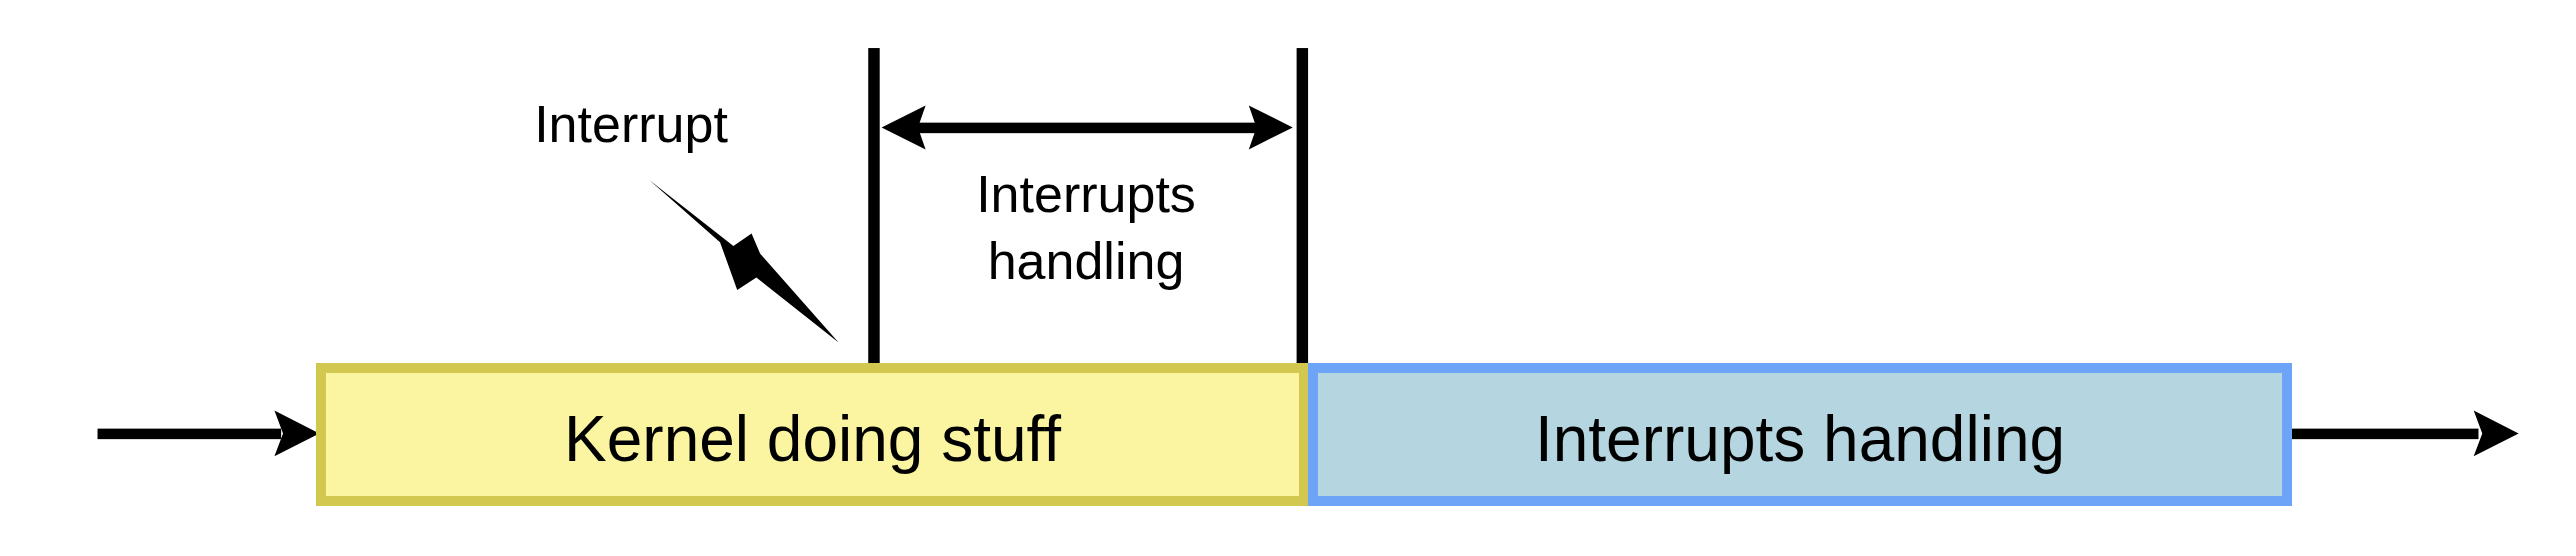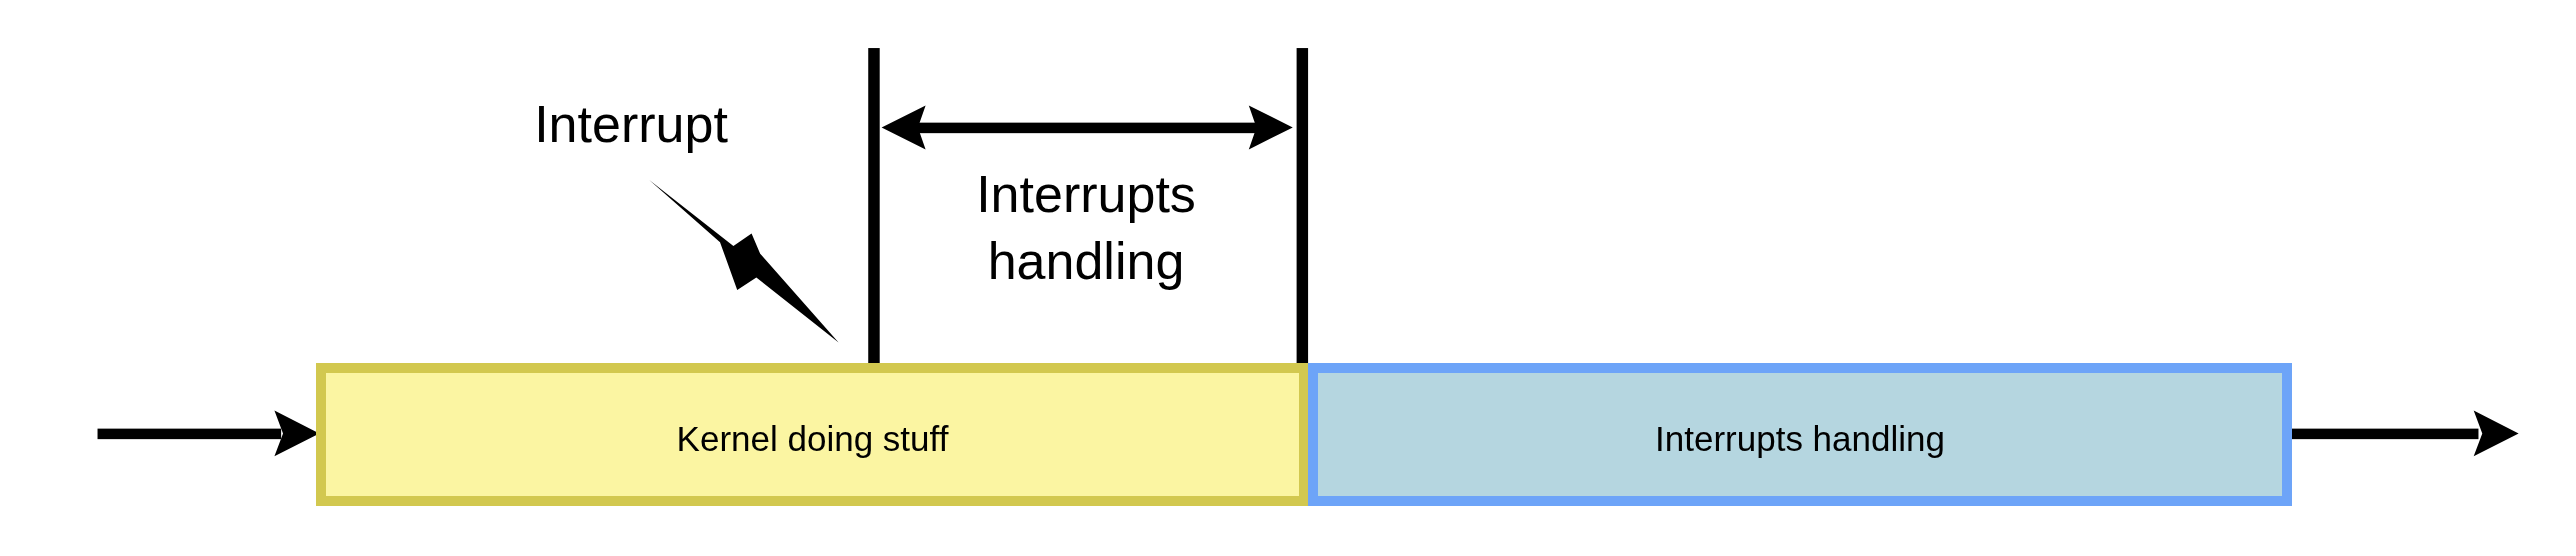--- a/index.html
+++ b/index.html
@@ -28,21 +28,21 @@
     stroke: none;
   }
   .box {
     position: absolute;
     top: 363px;
     height: 143px;
     box-sizing: border-box;
     display: flex;
     align-items: center;
     justify-content: center;
-    font-size: 35px;
+    font-size: 64px;
     line-height: 1;
     padding-top: 8px;
   }
   .kernel-box {
     left: 316px;
     width: 993px;
     background: var(--kernel-box-fill, #fbf5a2);
     border: 10.5px solid var(--kernel-box-border, #d2c84f);
   }
   .handling-box {

